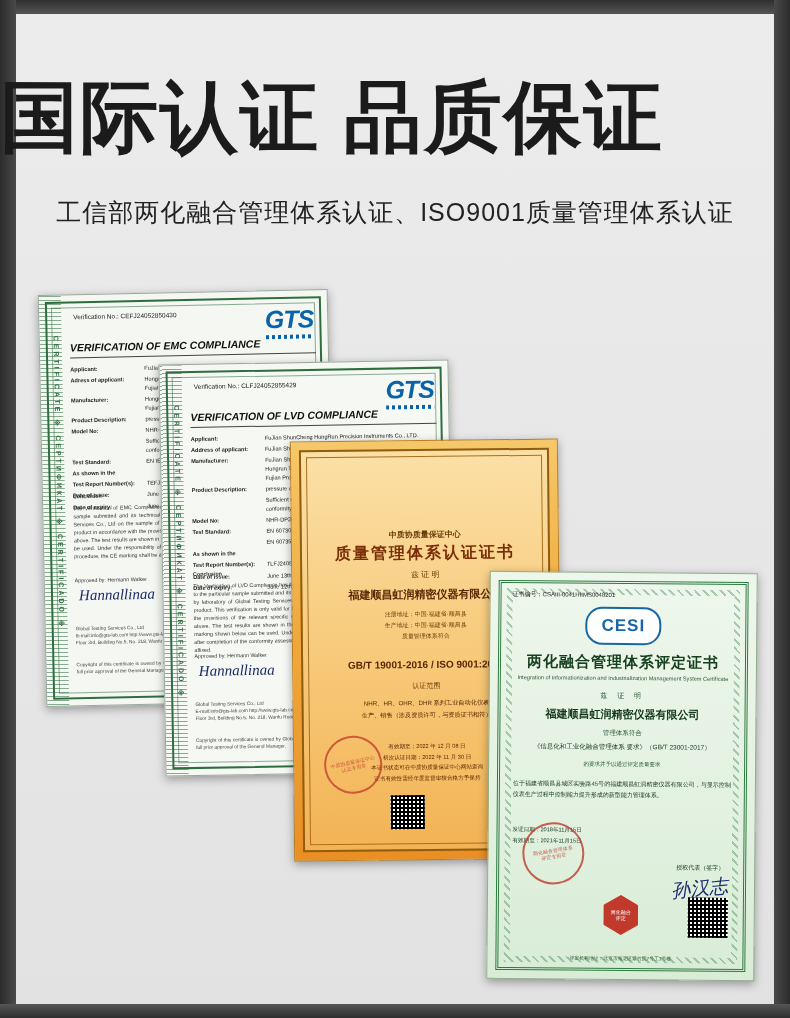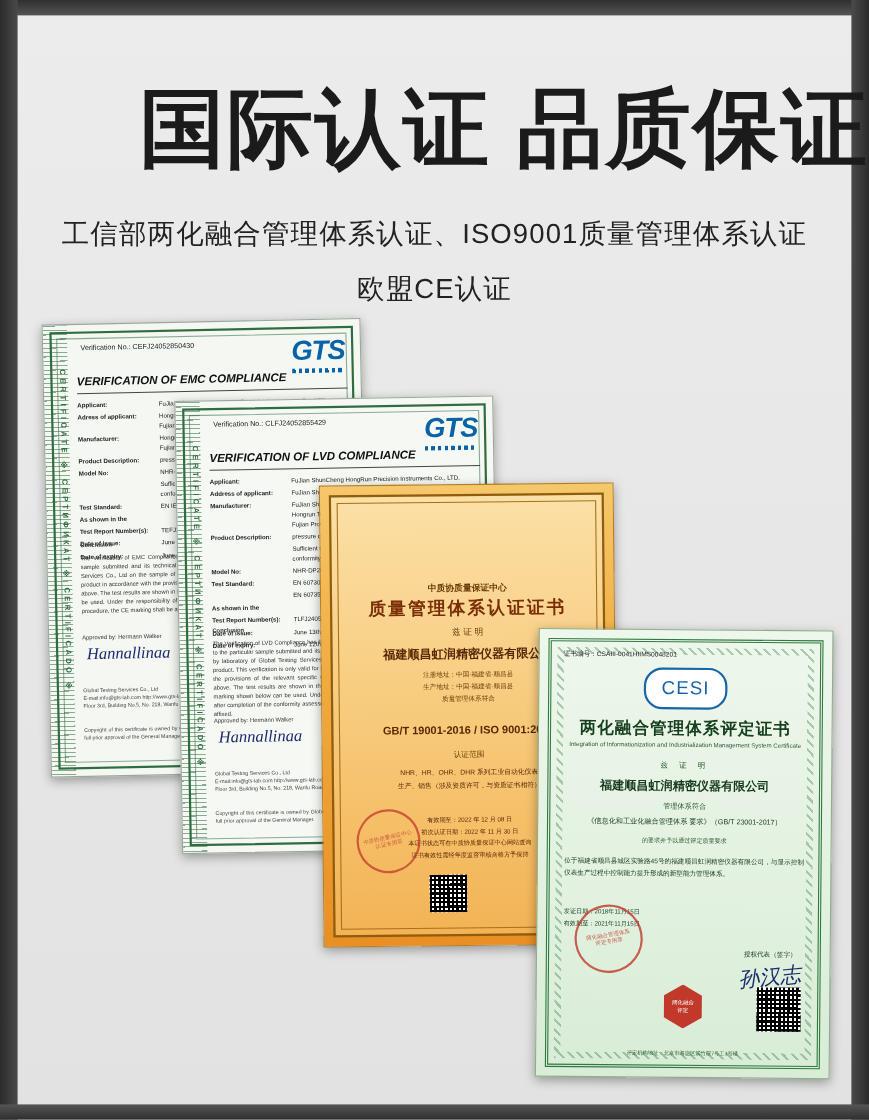--- a/index.html
+++ b/index.html
@@ -24,21 +24,21 @@
   .edge-top{
     position:absolute;left:0;right:0;top:0;height:14px;
     background:linear-gradient(180deg,#2f2f2f,#555);
   }
   .edge-bottom{
     position:absolute;left:0;right:0;bottom:0;height:14px;
     background:linear-gradient(0deg,#2f2f2f,#555);
   }
 
   .headline{
-    position:absolute;top:78px;left:0;right:0;text-align:right;
+    position:absolute;top:78px;left:0;right:0;text-align:left;
     font-size:78px;line-height:1;font-weight:bold;color:#1b1b1b;
     letter-spacing:2px;
   }
   .sub1{
     position:absolute;top:196px;left:0;right:0;text-align:center;
     font-size:25px;color:#222;letter-spacing:1px;
   }
   .sub2{
     position:absolute;top:246px;left:0;right:0;text-align:center;
     font-size:25px;color:#222;letter-spacing:1px;
@@ -216,21 +216,21 @@
     opacity:.35;
     -webkit-mask:linear-gradient(#000 0 0) padding-box,linear-gradient(#000 0 0);
     -webkit-mask-composite:xor;mask-composite:exclude;
   }
   .cesi-no{
     position:absolute;left:22px;top:18px;font-size:6px;color:#222;
   }
   .cesi-logo{
     position:absolute;left:50%;transform:translateX(-50%);top:34px;
     width:72px;height:34px;border:2px solid #1766a8;border-radius:17px;
-    color:#1766a8;font-weight:normal;font-size:17px;letter-spacing:1px;
+    color:#1766a8;font-weight:bold;font-size:17px;letter-spacing:1px;
     display:flex;align-items:center;justify-content:center;
     background:#fff;
   }
   .cesi-title{
     position:absolute;left:0;right:0;top:80px;text-align:center;
     font-size:15px;font-weight:bold;color:#16401f;letter-spacing:1px;
   }
   .cesi-title-en{
     position:absolute;left:16px;right:16px;top:102px;text-align:center;
     font-size:5.6px;color:#2d5a33;
@@ -296,21 +296,20 @@
 <body>
 
 <div class="page">
   <div class="edge-top"></div>
   <div class="edge-left"></div>
   <div class="edge-right"></div>
   <div class="edge-bottom"></div>
 
   <div class="headline">国际认证 品质保证</div>
   <div class="sub1">工信部两化融合管理体系认证、ISO9001质量管理体系认证</div>
-  <div class="sub2">欧盟CE认证</div>
 
   <div class="cert" id="cert-emc">
     <div class="guil"></div>
     <div class="sideband"></div>
     <div class="sideband-text">CERTIFICATE ※ СЕРТИФИКАТ ※ CERTIFICADO ※</div>
 
     <div class="verif-no">Verification No.:    CEFJ24052850430</div>
     <div class="gts-logo">
       <span>GTS</span>
       <span class="dotrow"></span>

